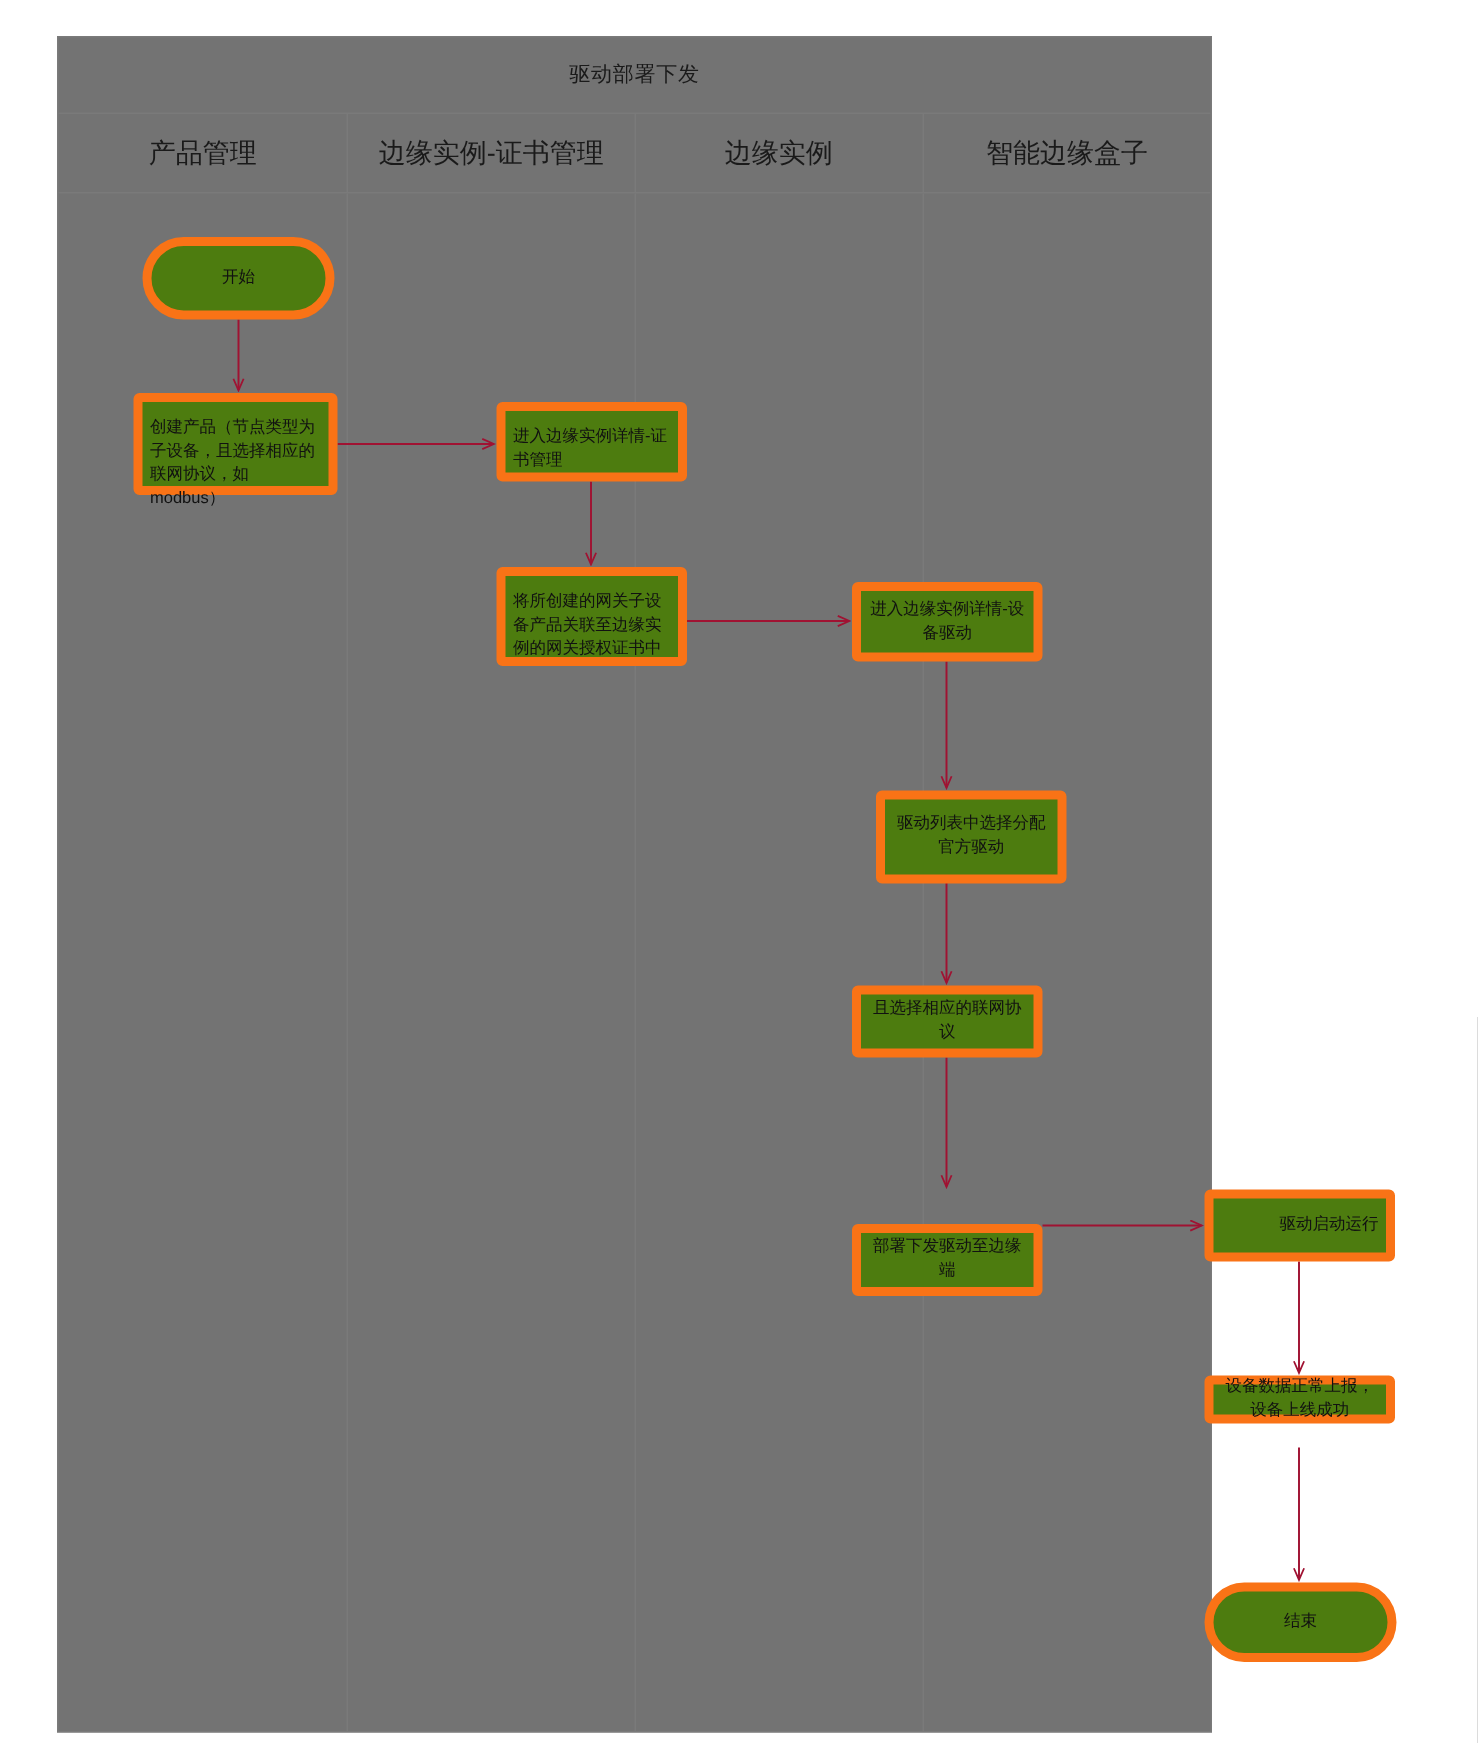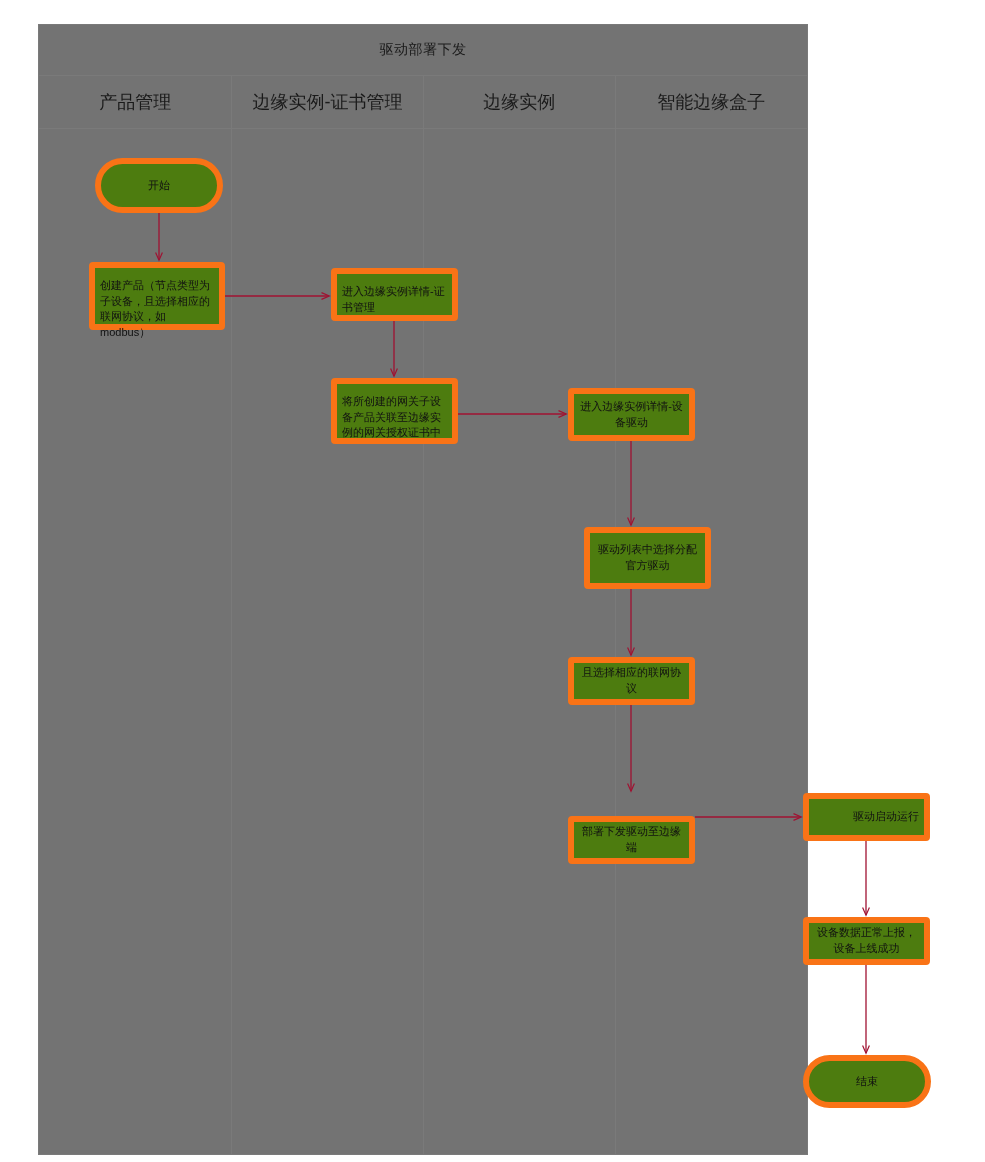--- a/index.html
+++ b/index.html
@@ -181,15 +181,15 @@
 
 <div class="node terminator" style="left: 95px; top: 158px; width: 128px; height: 55px;"><span>开始</span></div>
     <div class="node left" style="left: 89px; top: 262px; width: 136px; height: 68px;"><span>创建产品（节点类型为子设备，且选择相应的联网协议，如modbus）</span></div>
     <div class="node left" style="left: 331px; top: 268px; width: 127px; height: 53px;"><span>进入边缘实例详情-证书管理</span></div>
     <div class="node left" style="left: 331px; top: 378px; width: 127px; height: 66px;"><span>将所创建的网关子设备产品关联至边缘实例的网关授权证书中</span></div>
     <div class="node center" style="left: 568px; top: 388px; width: 127px; height: 53px;"><span>进入边缘实例详情-设备驱动</span></div>
     <div class="node center" style="left: 584px; top: 527px; width: 127px; height: 62px;"><span>驱动列表中选择分配官方驱动</span></div>
     <div class="node center" style="left: 568px; top: 657px; width: 127px; height: 48px;"><span>且选择相应的联网协议</span></div>
     <div class="node center" style="left: 568px; top: 793px; width: 127px; height: 48px; margin-top: 23px;"><span>部署下发驱动至边缘端</span></div>
     <div class="node center" style="left: 803px; top: 793px; width: 127px; height: 48px;"><span>驱动启动运行</span></div>
-    <div class="node center" style="left: 803px; top: 917px; width: 127px; height: 48px;"><span>设备数据正常上报，设备上线成功</span></div>
+    <div class="node center" style="left: 803px; top: 917px; width: 127px; height: 32px;"><span>设备数据正常上报，设备上线成功</span></div>
     <div class="node terminator" style="left: 803px; top: 1055px; width: 128px; height: 53px;"><span>结束</span></div>
   </div>
 
 </body></html>

